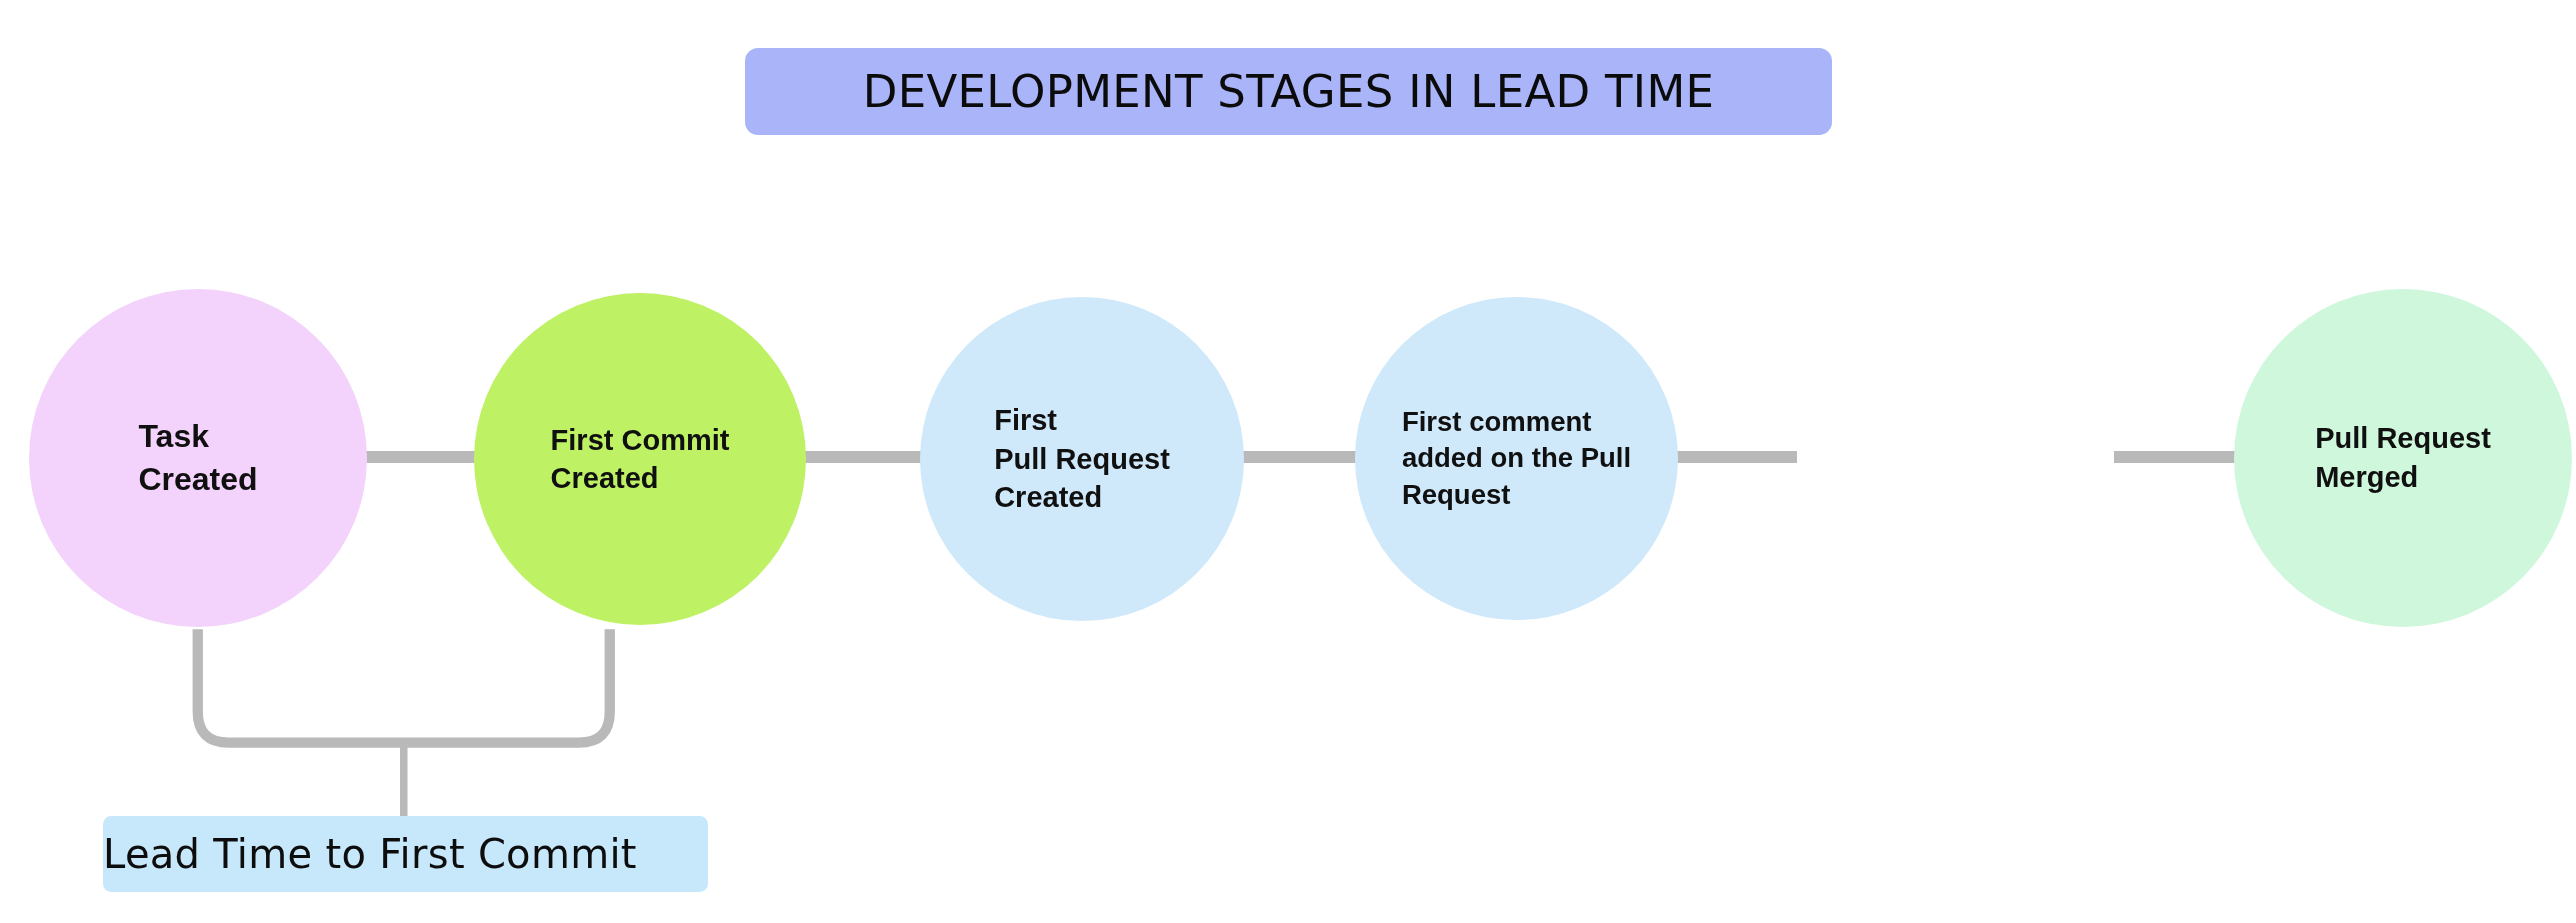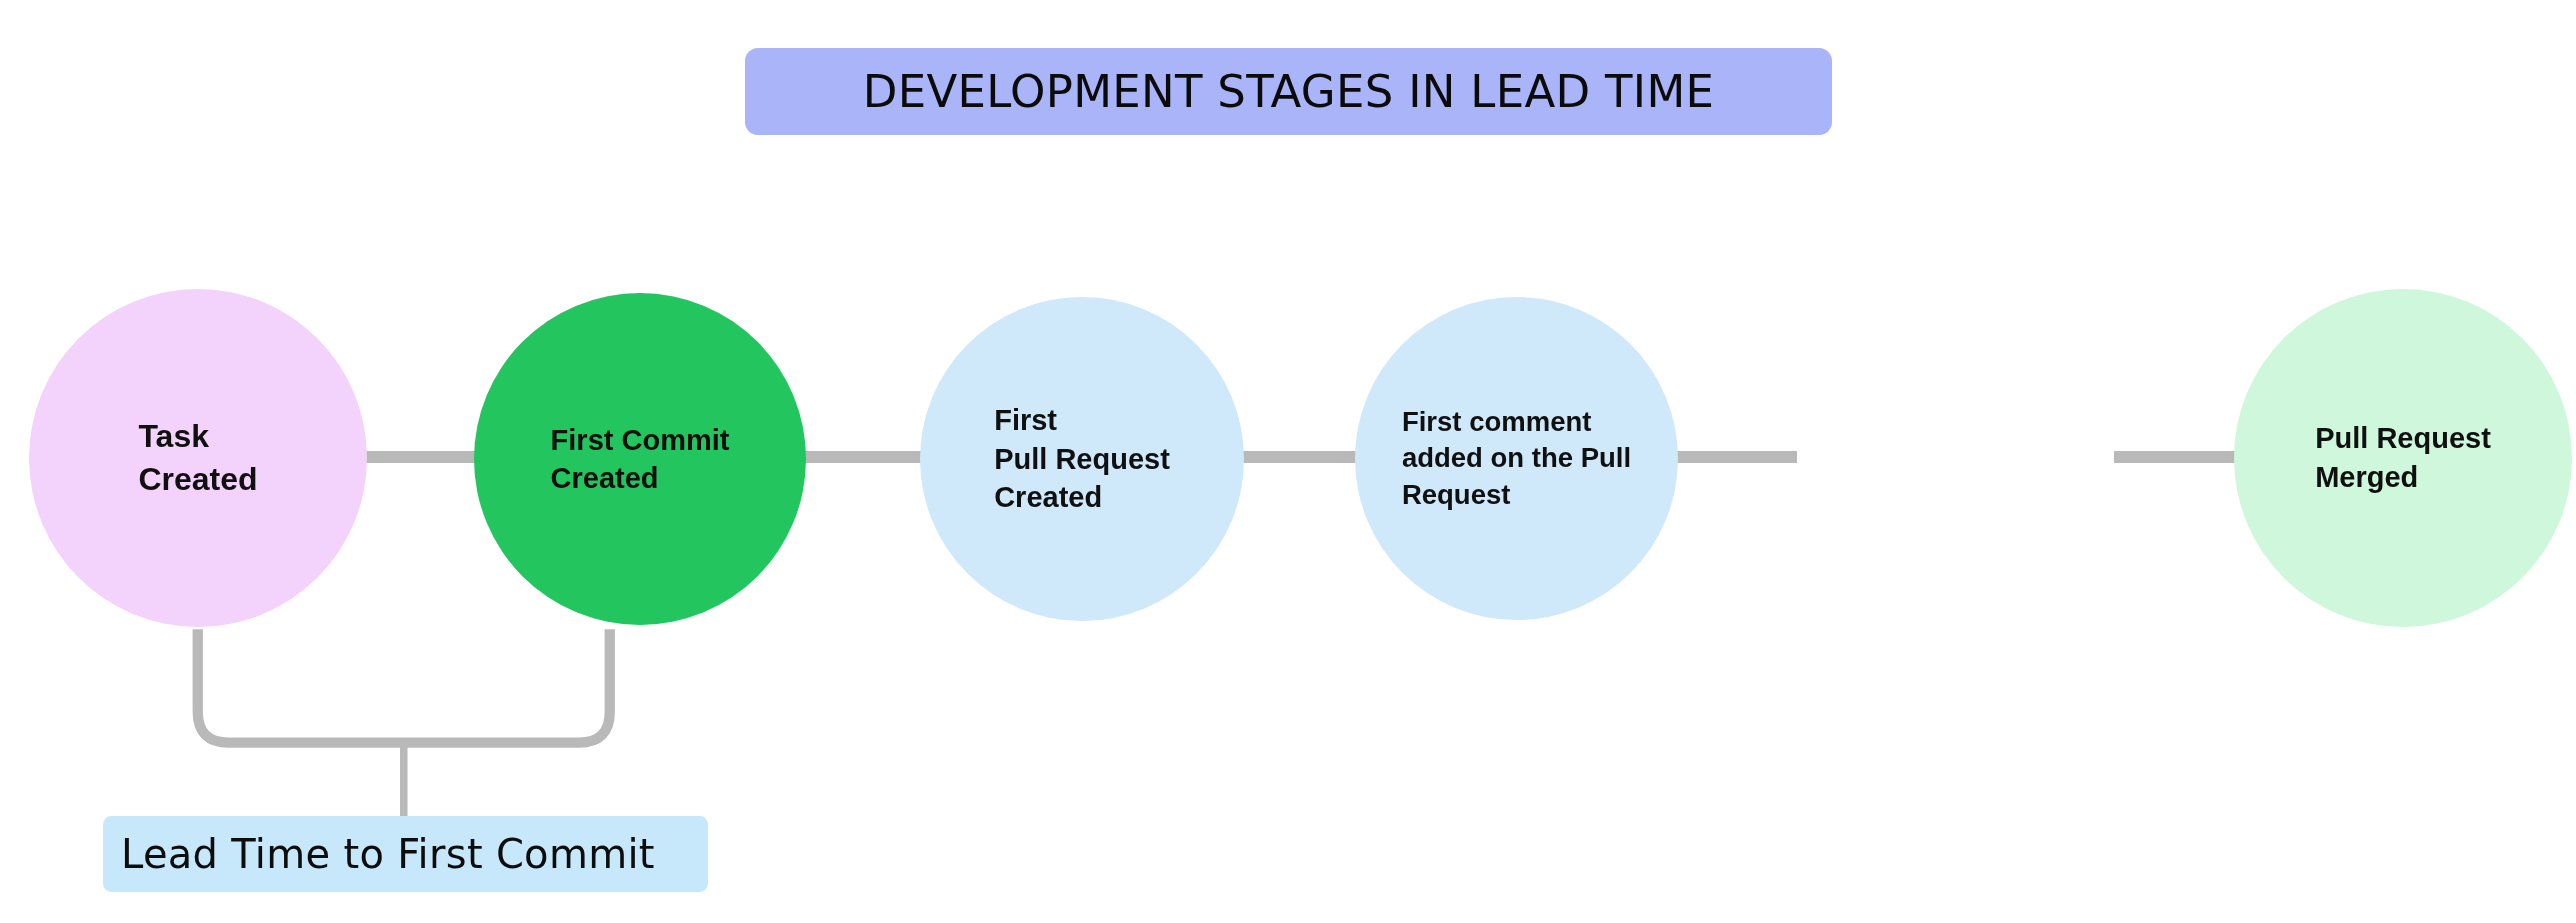--- a/index.html
+++ b/index.html
@@ -93,21 +93,20 @@
     position: absolute;
     left: 103px;
     top: 816px;
     width: 605px;
     height: 76px;
     background: #c7e8fb;
     border-radius: 8.2px;
     display: flex;
     align-items: center;
     box-sizing: border-box;
-    padding-left: 18px;
   }
   .lead-label .lead-text {
     font-family: "DejaVu Sans", sans-serif;
     font-size: 40px;
     font-weight: 400;
     color: #0d0d0d;
     letter-spacing: 0.3px;
     white-space: nowrap;
     line-height: 1;
   }
@@ -127,21 +126,21 @@
     <div class="connector" style="left:798px; width:131px;"></div>
     <div class="connector" style="left:1238px; width:125px;"></div>
     <div class="connector" style="left:1671px; width:126px;"></div>
     <div class="connector" style="left:2114px; width:128px;"></div>
 
     <div class="node" style="left:29px; width:338px; height:338px; background:#f3d3fb;">
       <span class="node-label" style="font-size:32px;">Task
 Created</span>
     </div>
 
-    <div class="node" style="left:474px; width:332px; height:332px; top:4.1px; background:#22c55e;">
+    <div class="node" style="left:474px; width:332px; height:332px; top:4.1px; background:#bef264;">
       <span class="node-label" style="font-size:29px;">First Commit
 Created</span>
     </div>
 
     <div class="node" style="left:920px; width:324px; height:324px; top:8.2px; background:#cfe9fb;">
       <span class="node-label" style="font-size:29px;">First
 Pull Request
 Created</span>
     </div>
 

